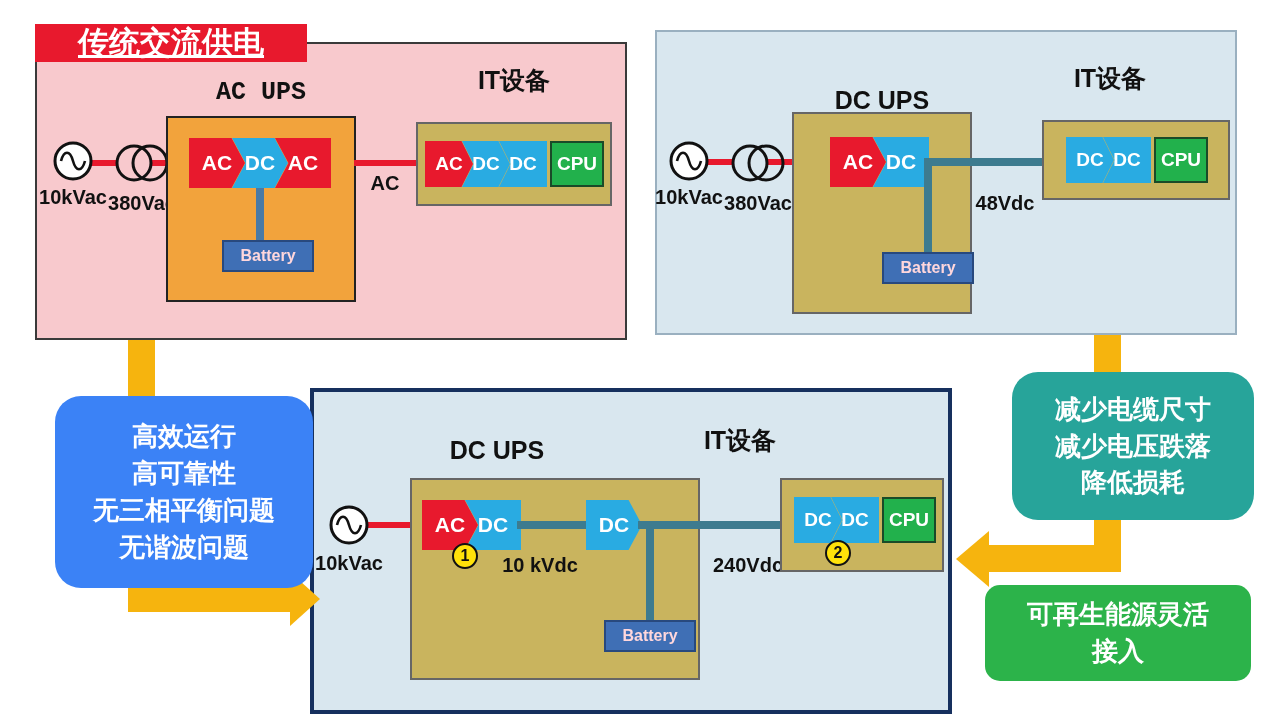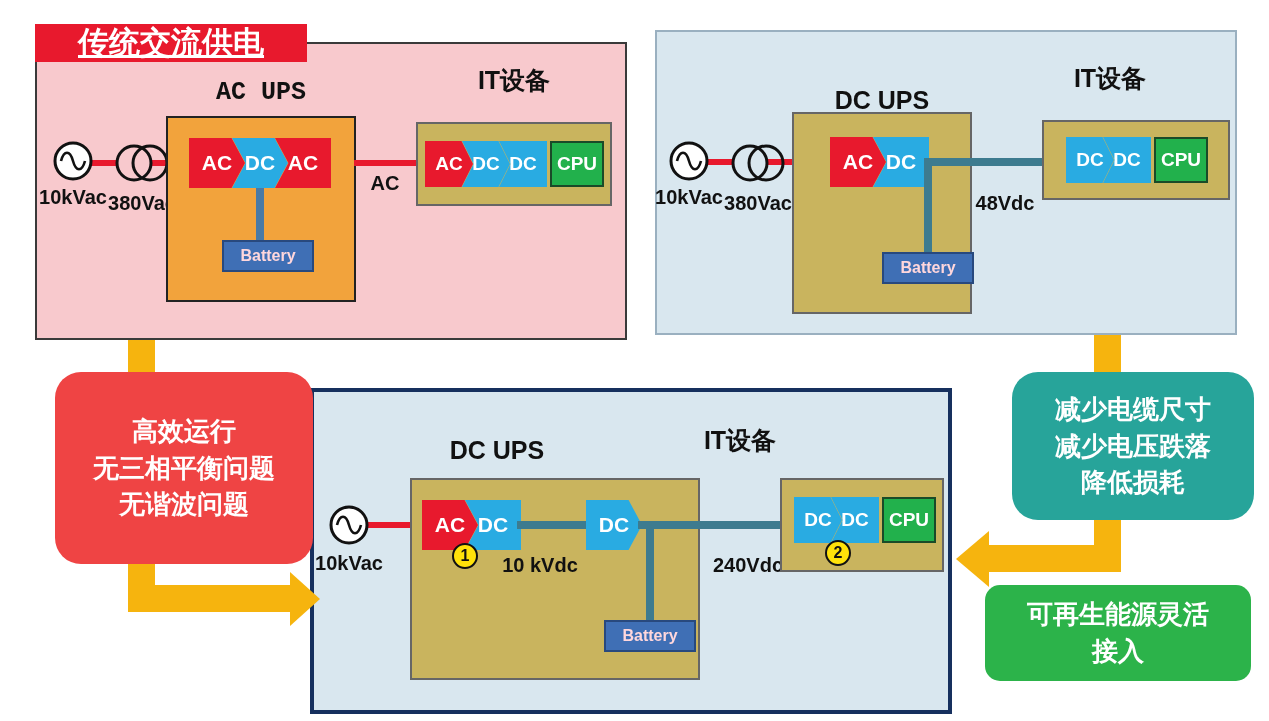--- a/index.html
+++ b/index.html
@@ -28,21 +28,21 @@
   .row-sm .shape-mid{margin-left:-11px;}
   .shape-end{clip-path:polygon(0 0,100% 0,100% 100%,0 100%,24% 50%);margin-left:-13px;}
   .row-sm .shape-end{margin-left:-11px;}
   .hline-red{position:absolute;height:6px;background:#e8192d;}
   .line-teal{position:absolute;background:#3d7b8f;}
   .line-slate{position:absolute;background:#4a7aa5;}
   .battery{position:absolute;width:92px;height:32px;background:#3f6fb5;border:2px solid #28497e;box-sizing:border-box;display:flex;align-items:center;justify-content:center;color:#ffd7dc;font-size:16px;font-weight:bold;}
   .arrow-seg{position:absolute;background:#f6b40e;z-index:3;}
   .arrow-head{position:absolute;width:0;height:0;z-index:3;}
   .callout{position:absolute;border-radius:26px;color:#ffffff;font-weight:bold;font-size:26px;display:flex;flex-direction:column;align-items:center;justify-content:center;line-height:1.42;text-align:center;z-index:4;}
-  .callout-red{background:#ef4444;}
+  .callout-red{background:#3b82f6;margin-top:24px;}
   .callout-teal{background:#27a49a;}
   .callout-green{background:#2cb34a;}
   .marker{position:absolute;width:26px;height:26px;border-radius:50%;background:#ffe20a;border:2px solid #111;box-sizing:border-box;display:flex;align-items:center;justify-content:center;font-weight:bold;font-size:16px;color:#111;z-index:2;}
   .icon{position:absolute;}
 </style>
 </head>
 <body>
 
 <div class="canvas">
 
@@ -174,20 +174,21 @@
   <div class="box-khaki" style="left:780px;top:478px;width:164px;height:94px;"></div>
   <div class="row row-sm" style="left:794px;top:497px;">
     <div class="blk blk-dc shape-start">DC</div>
     <div class="blk blk-dc shape-end">DC</div>
     <div class="blk blk-cpu">CPU</div>
   </div>
   <div class="marker" style="left:825px;top:540px;">2</div>
 
   <div class="callout callout-red" style="left:55px;top:372px;width:258px;height:192px;">
     <span>高效运行</span>
+    <span>高可靠性</span>
     <span>无三相平衡问题</span>
     <span>无谐波问题</span>
   </div>
 
   <div class="callout callout-teal" style="left:1012px;top:372px;width:242px;height:148px;">
     <span>减少电缆尺寸</span>
     <span>减少电压跌落</span>
     <span>降低损耗</span>
   </div>
 

